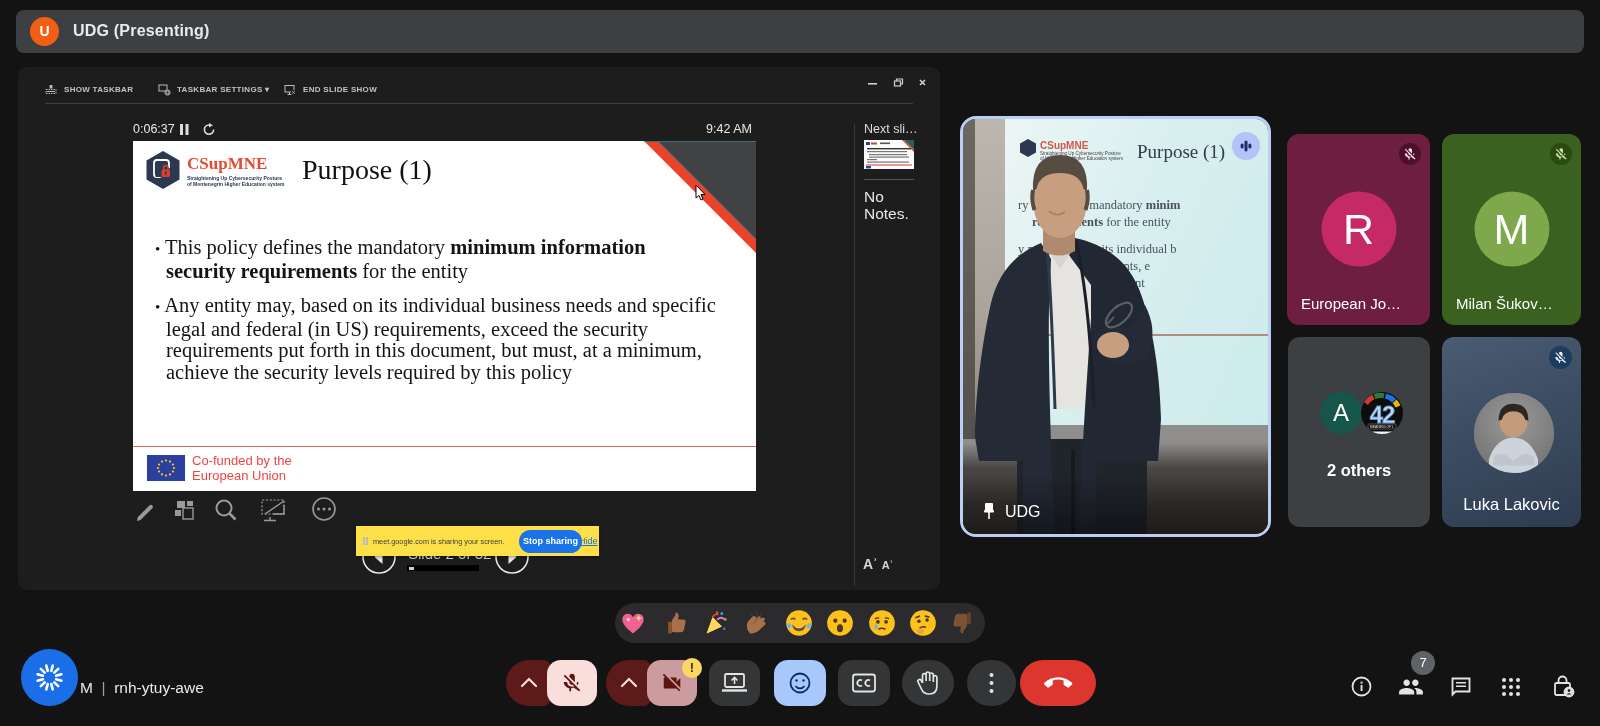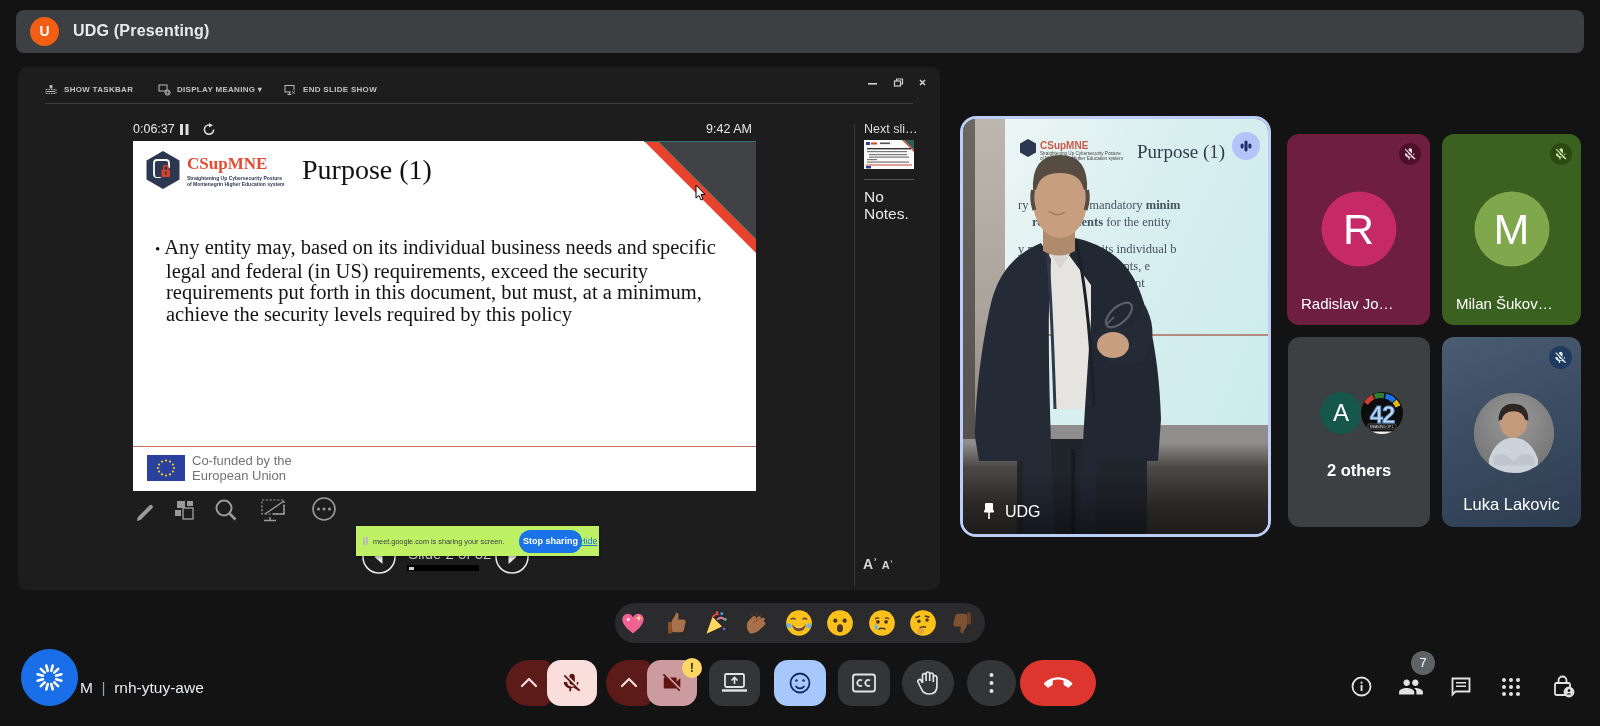--- a/index.html
+++ b/index.html
@@ -36,21 +36,21 @@
         </g>
       </svg>
     <span class="abs" style="left:19px; top:2px;">SHOW TASKBAR</span>
     <svg class="abs" style="left:113px;top:1px" width="13" height="12" viewBox="0 0 13 12">
         <g fill="none" stroke="#bbb" stroke-width="1">
           <rect x="1" y="1" width="8" height="6"></rect>
           <circle cx="9.5" cy="8.5" r="2.6" fill="#1d1d1e"></circle>
           <circle cx="9.5" cy="8.5" r="1.4"></circle>
         </g>
       </svg>
-    <span class="abs" style="left:132px; top:2px;">DISPLAY MEANING ▾</span>
+    <span class="abs" style="left:132px; top:2px;">TASKBAR SETTINGS ▾</span>
     <svg class="abs" style="left:239px;top:1px" width="13" height="12" viewBox="0 0 13 12">
         <g fill="none" stroke="#bbb" stroke-width="1">
           <rect x="1" y="1.5" width="9" height="6.5"></rect>
           <path d="M5.5 8 v2 M3.5 10.5 h4"></path>
           <circle cx="9.5" cy="8.5" r="2.6" fill="#1d1d1e" stroke="none"></circle>
           <path d="M8.3 7.3 l2.4 2.4 M10.7 7.3 l-2.4 2.4" stroke-width="1"></path>
         </g>
       </svg>
     <span class="abs" style="left:258px; top:2px;">END SLIDE SHOW</span>
   </div>
@@ -83,20 +83,21 @@
       <path d="M17.6 19 v-2.2 a2.2 2.2 0 0 1 4.4 0 V19" fill="none" stroke="#d8402e" stroke-width="1.6"></path>
       <circle cx="19.8" cy="21.6" r="1.1" fill="#2c3850"></circle>
       <rect x="19.3" y="21.8" width="1" height="2.4" fill="#2c3850"></rect>
     </svg>
     <div class="abs" style="left:54px; top:13px; color:#e54a32; font-size:17px; font-weight:bold; font-family:'Liberation Serif',serif;">CSupMNE</div>
     <div class="abs" style="left:54px; top:34px; color:#2c3850; font-size:5px; font-weight:bold; line-height:6px;">Straightening Up Cybersecurity Posture<br>of Montenegrin Higher Education system</div>
 
     <div class="abs" style="left:169px; top:13px; color:#111; font-size:28px; font-family:'Liberation Serif',serif;">Purpose (1)</div>
 
     <div class="abs" style="left:22px; top:96px; width:580px; color:#141414; font-size:20.5px; line-height:21.6px; font-family:'Liberation Serif',serif;">
+      <div style="margin-bottom:13px;"><span style="font-size:15px;">•</span> This policy defines the mandatory <b>minimum information<br><span style="margin-left:11px;"></span>security requirements</b> for the entity</div>
       <div><span style="font-size:15px;">•</span> Any entity may, based on its individual business needs and specific<br><span style="margin-left:11px;"></span>legal and federal (in US) requirements, exceed the security<br><span style="margin-left:11px;"></span>requirements put forth in this document, but must, at a minimum,<br><span style="margin-left:11px;"></span>achieve the security levels required by this policy</div>
     </div>
 
     <div class="abs" style="left:0; top:305px; width:623px; height:1px; background:#cf6f5d;"></div>
     <div class="abs" style="left:14px; top:314px; width:38px; height:26px; background:#2b3f9e;">
       <svg width="38" height="26" viewBox="0 0 38 26">
         <g fill="#f7d117">
           <circle cx="19" cy="5.5" r="1.1"></circle>
             <circle cx="23" cy="6.6" r="1.1"></circle>
             <circle cx="25.9" cy="9.5" r="1.1"></circle>
@@ -105,21 +106,21 @@
             <circle cx="23" cy="19.4" r="1.1"></circle>
             <circle cx="19" cy="20.5" r="1.1"></circle>
             <circle cx="15" cy="19.4" r="1.1"></circle>
             <circle cx="12.1" cy="16.5" r="1.1"></circle>
             <circle cx="11" cy="13" r="1.1"></circle>
             <circle cx="12.1" cy="9.5" r="1.1"></circle>
             <circle cx="15" cy="6.6" r="1.1"></circle>
         </g>
       </svg>
     </div>
-    <div class="abs" style="left:59px; top:313px; color:#737373; font-size:13px; line-height:14.5px;">Co-funded by the<br>European Union</div>
+    <div class="abs" style="left:59px; top:313px; color:#ef4444; font-size:13px; line-height:14.5px;">Co-funded by the<br>European Union</div>
 
     <svg class="abs" style="left:562px; top:44px;" width="12" height="16" viewBox="0 0 12 16">
       <polygon points="1,0 1,13 4,10.5 6,15 8,14 6,9.6 10,9.4" fill="#fff" stroke="#000" stroke-width="1"></polygon>
     </svg>
   </div>
 
   <svg class="abs" style="left:116px; top:430px;" width="210" height="28" viewBox="0 0 210 28">
     <g stroke="#9a9a9a" fill="none" stroke-width="1.6">
       <path d="M3 24 l3.5 -1 12 -12 a2 2 0 0 0 -2.8 -2.8 l-12 12 z" fill="#9a9a9a" stroke="none"></path>
       <g>
@@ -170,21 +171,21 @@
       <rect x="5" y="16.5" width="40" height="1.2" fill="#777"></rect>
       <rect x="3" y="19" width="10" height="1.2" fill="#777"></rect>
       <rect x="3" y="21.5" width="42" height="1.2" fill="#777"></rect>
       <rect x="2" y="24.5" width="46" height="1" fill="#cc4434"></rect>
       <rect x="2" y="26" width="5" height="2.4" fill="#2b3f9e"></rect>
     </svg>
   </div>
   <div class="abs" style="left:846px; top:112px; width:50px; height:1px; background:#555;"></div>
   <div class="abs" style="left:846px; top:122px; color:#e8e8e8; font-size:15.5px; line-height:16.5px;">No<br>Notes.</div>
 
-  <div class="abs" style="left:338px; top:459px; width:243px; height:30px; background:#bef264; box-shadow:0 1px 3px rgba(0,0,0,.4);">
+  <div class="abs" style="left:338px; top:459px; width:243px; height:30px; background:#fde047; box-shadow:0 1px 3px rgba(0,0,0,.4);">
     <div class="abs" style="left:7px; top:11px; width:1.5px; height:8px; background:#bbb;"></div>
     <div class="abs" style="left:10px; top:11px; width:1.5px; height:8px; background:#bbb;"></div>
     <div class="abs" style="left:17px; top:10.5px; color:#3c4043; font-size:7.3px; white-space:nowrap;">meet.google.com is sharing your screen.</div>
     <div class="abs" style="left:163px; top:4px; width:63px; height:23px; background:#1a73e8; border-radius:12px; color:#fff; font-size:9px; font-weight:bold; text-align:center; line-height:23px; white-space:nowrap;">Stop sharing</div>
     <div class="abs" style="left:223px; top:10px; color:#1a73e8; font-size:9px; text-decoration:underline;">Hide</div>
   </div>
 </div>
 
 <div class="abs" id="udg" style="left:960px; top:116px; width:311px; height:421px; border-radius:16px; border:3px solid #bccdf7; background:#2a2d33; overflow:hidden;">
 
@@ -255,21 +256,21 @@
         <rect x="7.2" y="10" width="1.6" height="7"></rect>
       </g>
     </svg>
   <div class="abs" style="left:42px; bottom:13px; color:#fff; font-size:16px; font-weight:500;">UDG</div>
 </div>
 
 <div class="abs" style="left:1287px; top:134px; width:143px; height:191px; border-radius:12px; background:#6e1f41; overflow:hidden;">
   <div class="abs" style="left:50%; top:95px; transform:translate(-50%,-50%); width:75px; height:75px; border-radius:50%; background:#c62a66;"></div>
   <div class="abs" style="left:50%; top:95px; transform:translate(-50%,-50%); color:#fff; font-size:43px; font-weight:400; font-family:'Liberation Sans';">R</div>
   <div class="abs" style="left:14px; top:287px; transform:translateY(-100%); color:#fff; font-size:15px; font-weight:500;"></div>
-  <div class="abs" style="left:14px; bottom:13px; color:#fff; font-size:15px; font-weight:500;">Radislav Jo…</div>
+  <div class="abs" style="left:14px; bottom:13px; color:#fff; font-size:15px; font-weight:500;">European Jo…</div>
   <div class="abs" style="right:9px; top:9px; width:22px; height:22px; border-radius:50%; background:#4e1029;">
     <svg width="22" height="22" viewBox="0 0 22 22">
         <path transform="translate(4,4) scale(0.6)" fill="#f3dfe7" d="M19 11h-1.7c0 .74-.16 1.43-.43 2.05l1.23 1.23c.56-.98.9-2.09.9-3.28zm-4.02.17c0-.06.02-.11.02-.17V5c0-1.66-1.34-3-3-3S9 3.34 9 5v.18l5.98 5.99zM4.27 3L3 4.27l6.01 6.01V11c0 1.66 1.33 3 2.99 3 .22 0 .44-.03.65-.08l1.66 1.66c-.71.33-1.5.52-2.31.52-2.76 0-5.3-2.1-5.3-5.1H3c0 3.41 2.72 6.23 6 6.72V21h2v-3.28c.91-.13 1.77-.45 2.54-.9L19.73 21 21 19.73 4.27 3z"></path>
       </svg>
   </div>
 </div>
 
 <div class="abs" style="left:1442px; top:134px; width:139px; height:191px; border-radius:12px; background:#3a611f; overflow:hidden;">
   <div class="abs" style="left:50%; top:95px; transform:translate(-50%,-50%); width:75px; height:75px; border-radius:50%; background:#7fa84d;"></div>
   <div class="abs" style="left:50%; top:95px; transform:translate(-50%,-50%); color:#fff; font-size:43px; font-family:'Liberation Sans';">M</div>

